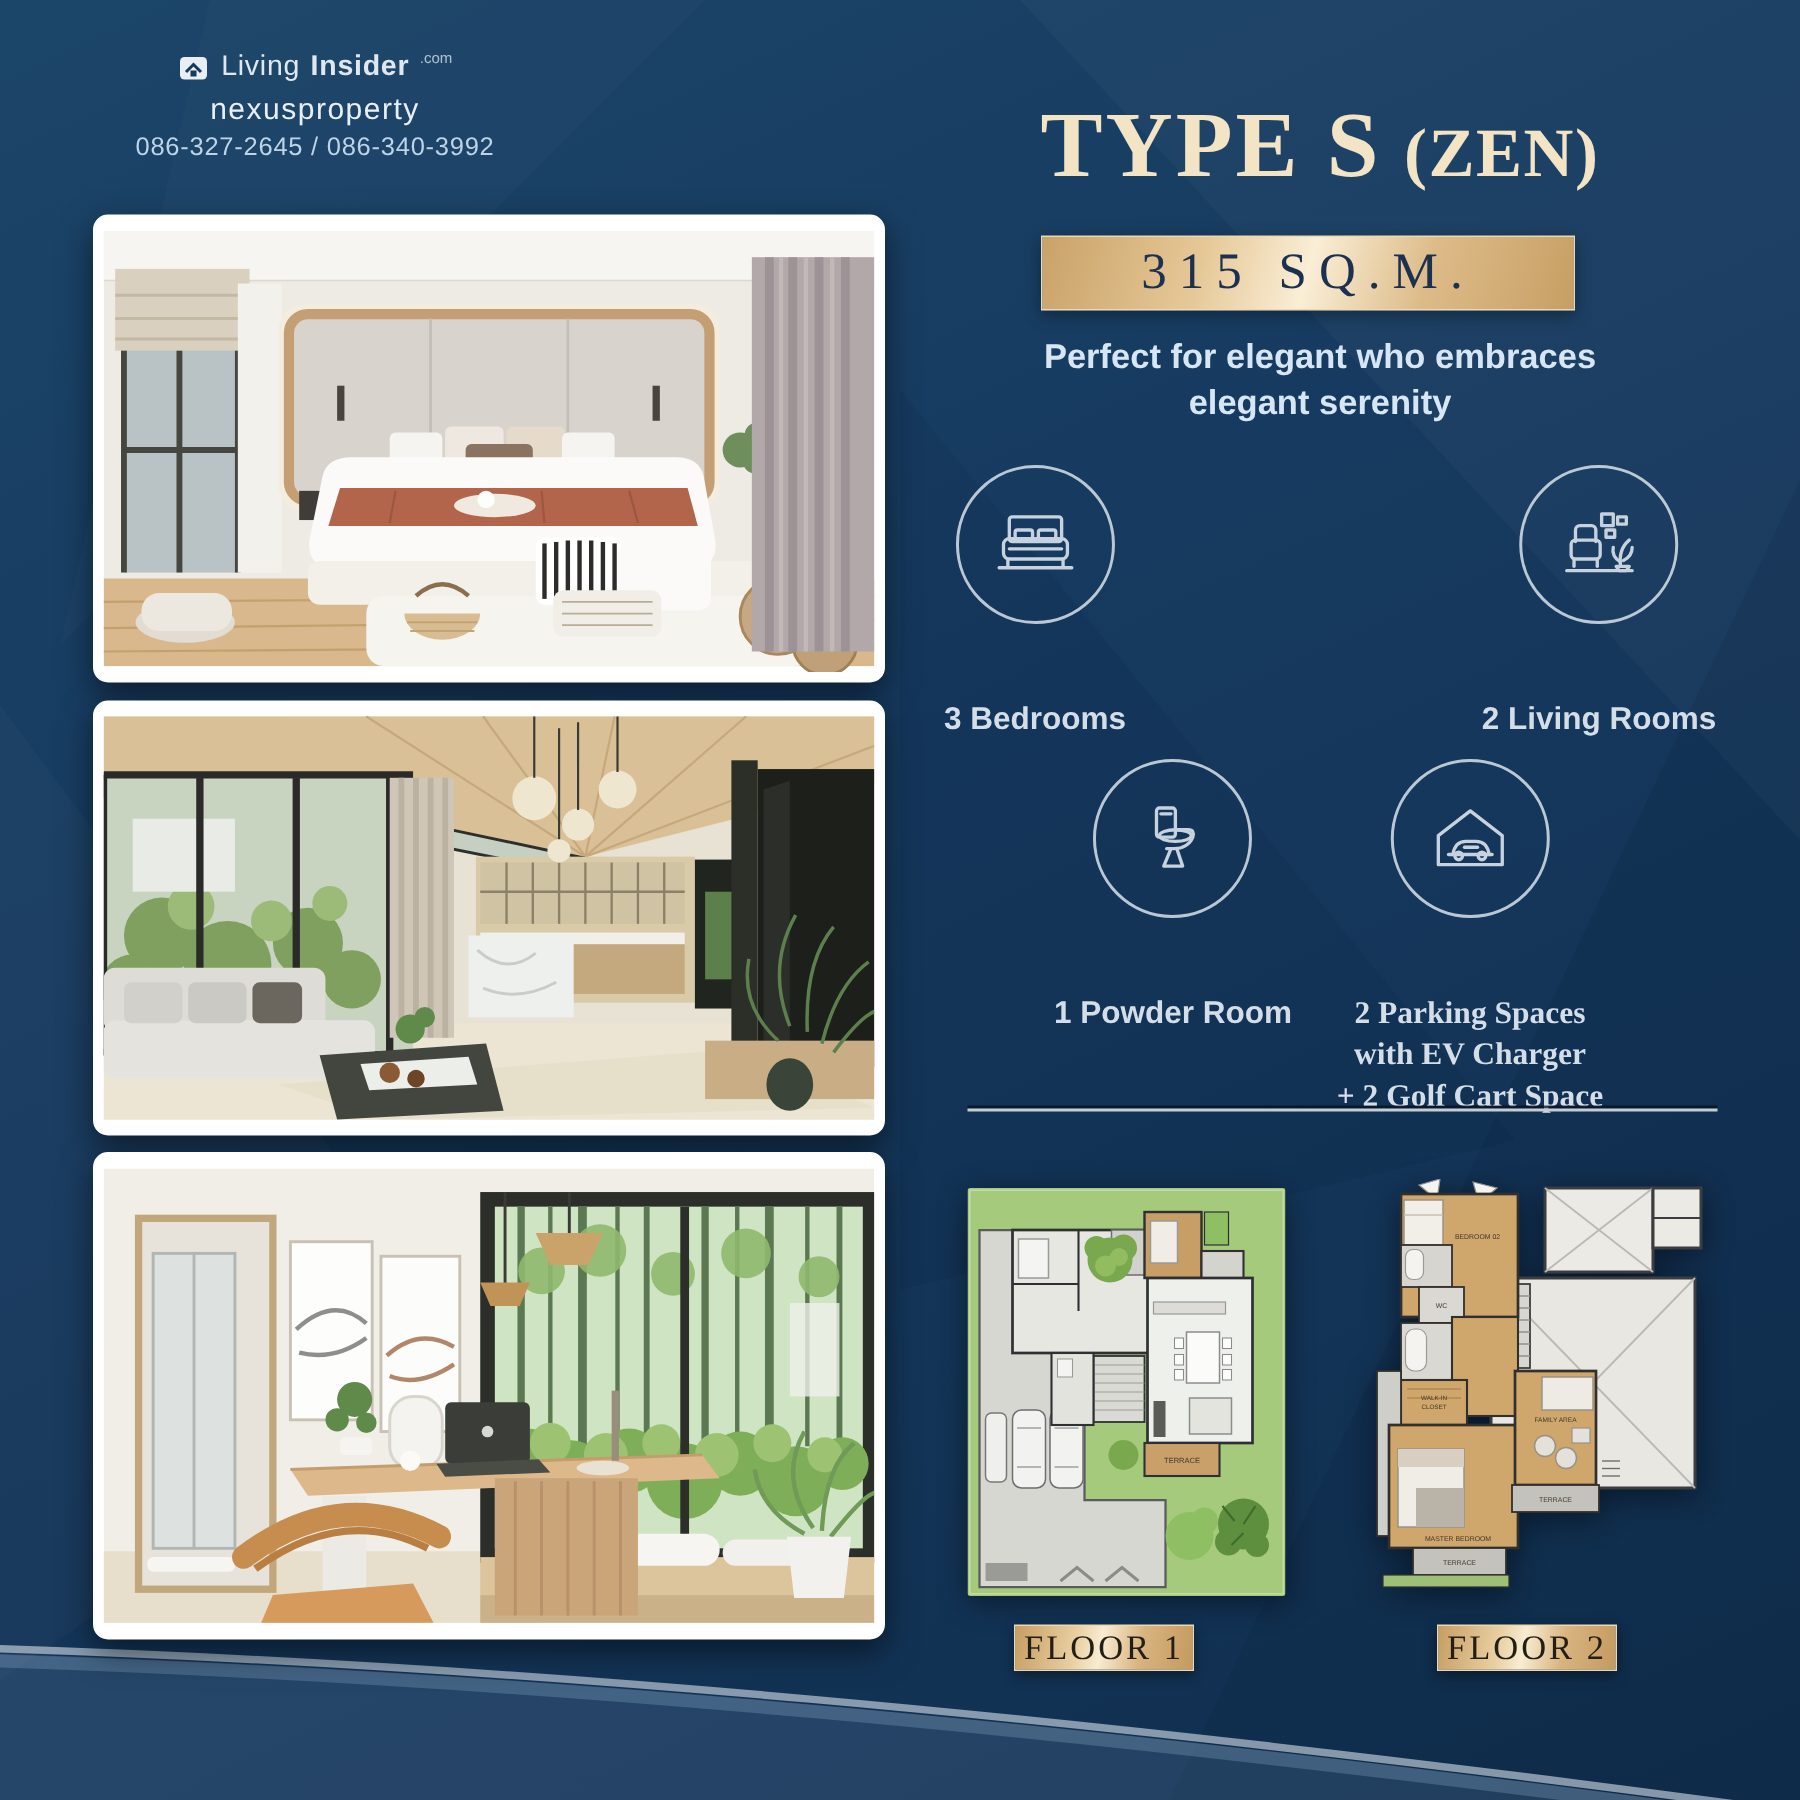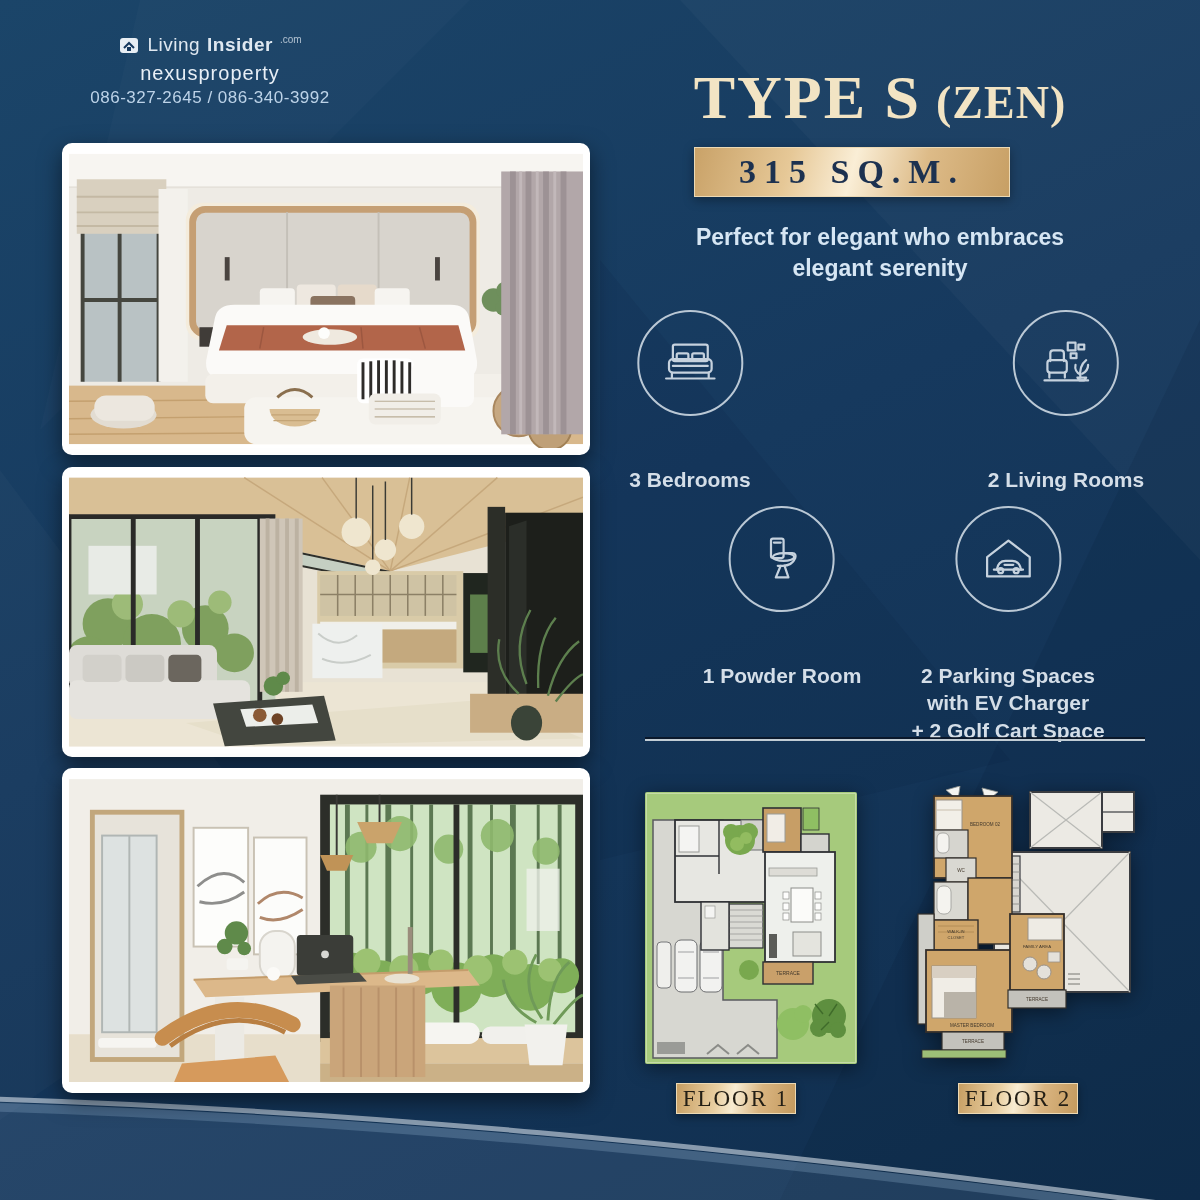--- a/index.html
+++ b/index.html
@@ -31,42 +31,42 @@
   #photo2 { top:467px; height:290px; }
   #photo3 { top:768px; height:325px; }
 
   
   .title-row { position:absolute; left:610px; top:62px; width:540px; text-align:center; color:#f2e4c4;
     font-family:"Liberation Serif", serif; font-weight:700; }
   .title-main { font-size:62px; letter-spacing:2px; }
   .title-sub { font-size:46px; letter-spacing:1px;margin-left:11px; }
 
   .area-badge {
-    position:absolute; left:694px; top:147px; width:316px; height:50px;
+    position:absolute; left:694px; top:157px; width:356px; height:50px;
     display:flex; align-items:center; justify-content:center;
     background:linear-gradient(105deg,#c9a268 0%,#e6c897 30%,#faeed6 50%,#ddbb88 72%,#c79f64 100%);
     border:1px solid #ecd9b4; box-shadow:0 3px 10px rgba(0,0,0,.35);
-    font-family:"Liberation Serif", serif; font-weight:700; font-size:34px;
+    font-family:"Liberation Serif", serif; font-weight:400; font-size:34px;
     letter-spacing:8px; color:#1c3150;
   }
   .tagline { position:absolute; left:610px; top:222px; width:540px; text-align:center;
     color:#d6e6f4; font-size:23px; font-weight:600; line-height:1.35; }
 
   .feature { position:absolute; display:flex; flex-direction:column; align-items:center; transform:translateX(-50%);gap:28px; }
   .feature-circle {
     width:106px; height:106px; border-radius:50%;
     border:2.5px solid rgba(201,213,224,.92);
     display:flex; align-items:center; justify-content:center;
   }
   .feature-label { margin-top:22px; font-size:21px; font-weight:600; color:#d4dee8; text-align:center; line-height:1.3; white-space:nowrap; }
   #feat-bed { left:690px; top:310px; }
   #feat-bath { left:878px; top:310px; }
   #feat-sofa { left:1066px; top:310px; }
   #feat-toilet { left:782px; top:506px; }
-  #feat-garage { left:1008px; top:506px; }
+  #feat-garage { left:980px; top:506px;font-family:Liberation Serif, serif; }
 
   .divider { position:absolute; left:645px; top:739px; width:500px; height:2px;
     background:#c2cdd5; box-shadow:0 -2px 0 rgba(8,16,30,.75); }
 
   .floorplan { position:absolute; filter:drop-shadow(0 4px 10px rgba(0,0,0,.45)); }
   #fp1 { left:645px; top:792px; }
   #fp2 { left:882px; top:786px; }
 
   .floor-badge {
     position:absolute; top:1083px; width:120px; height:31px;

